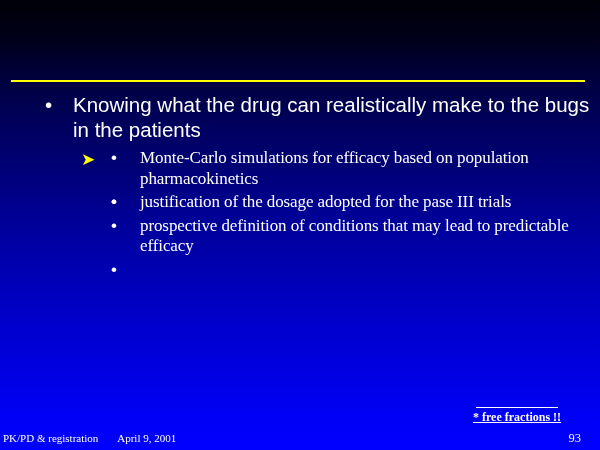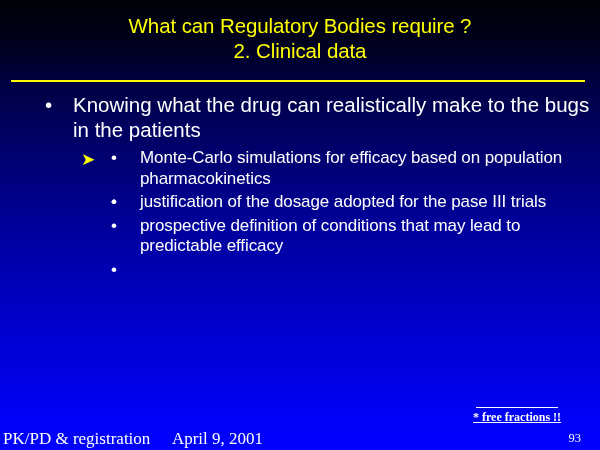--- a/index.html
+++ b/index.html
@@ -112,21 +112,21 @@
     line-height: 20.5px;
     letter-spacing: -0.1px;
   }
   .lvl3 .marker {
     position: absolute;
     left: 111px;
     top: 0;
     font-size: 17px;
     line-height: 20.5px;
   }
-  .lvl3 .txt { display: block; }
+  .lvl3 .txt { display: block; font-family: Liberation Serif, serif; }
 
   
   #footnote-rule {
     position: absolute;
     left: 476px;
     top: 407px;
     width: 82px;
     height: 1px;
     background: #ffffff;
   }
@@ -142,45 +142,41 @@
     white-space: nowrap;
     text-decoration: underline;
   }
 
   
   #footer-left {
     position: absolute;
     left: 3px;
     top: 431px;
     font-family: "Liberation Serif", serif;
-    font-size: 17px;
+    font-size: 11px;
     line-height: 15px;
     color: #ffffff;
     white-space: nowrap;
   }
   #footer-left .gap { display: inline-block; width: 14px; }
   #page-number {
     position: absolute;
     right: 19px;
     top: 431px;
     font-family: "Liberation Serif", serif;
     font-size: 12.5px;
     line-height: 15px;
     color: #ffffff;
   }
 </style>
 </head>
 <body>
 
 <div id="slide">
 
-  <div id="title-block">
-    <div class="title-line">What can Regulatory Bodies require ?</div>
-    <div class="title-line">2. Clinical data</div>
-  </div>
 
   <div id="title-rule"></div>
 
   <div id="body-block">
 
     <div class="lvl1">
       <span class="marker">•</span>
       <span class="txt">Knowing what the drug can realistically make to the bugs in the  patients</span>
     </div>
 

